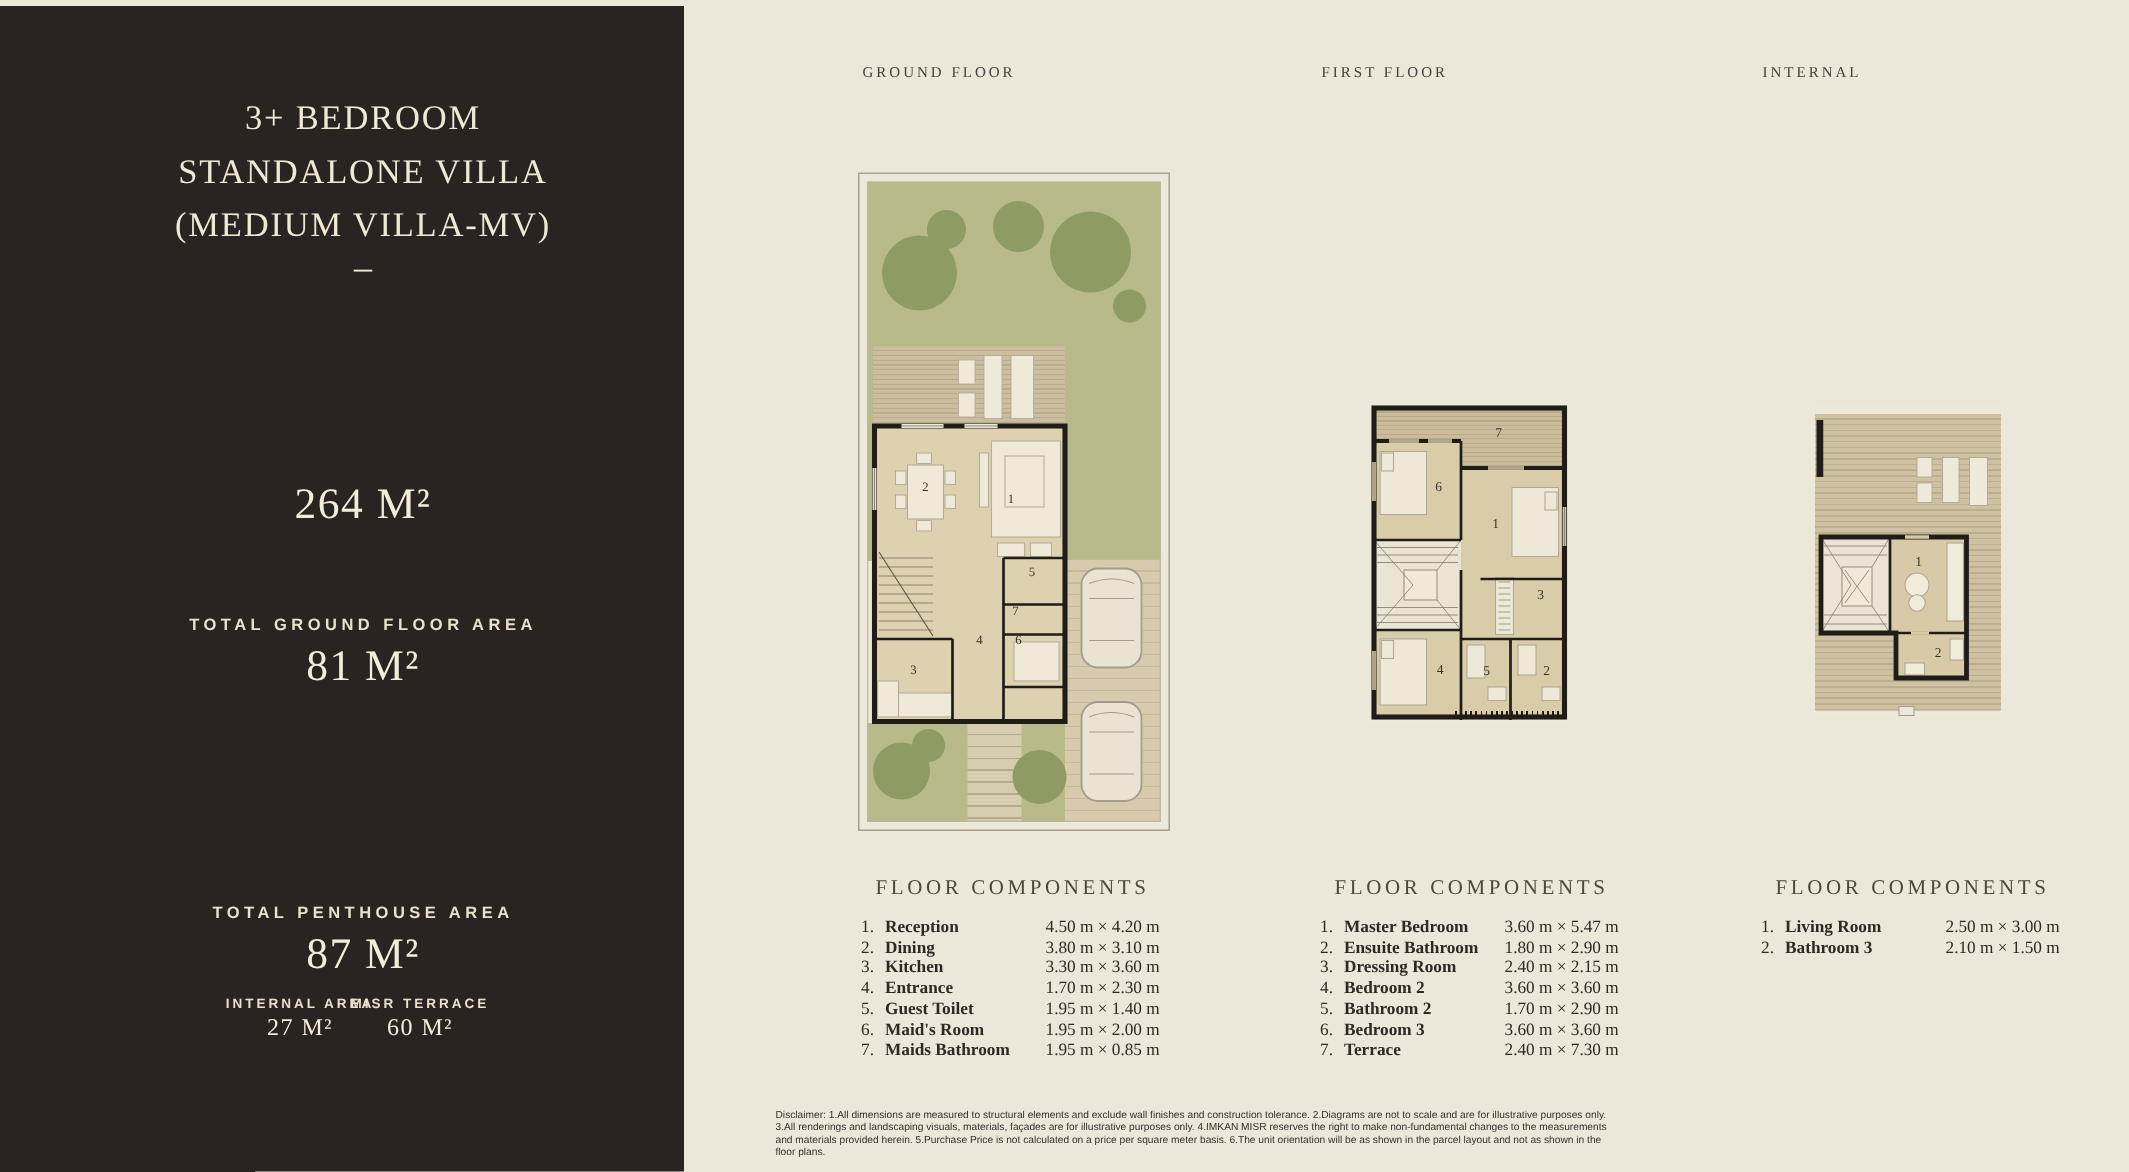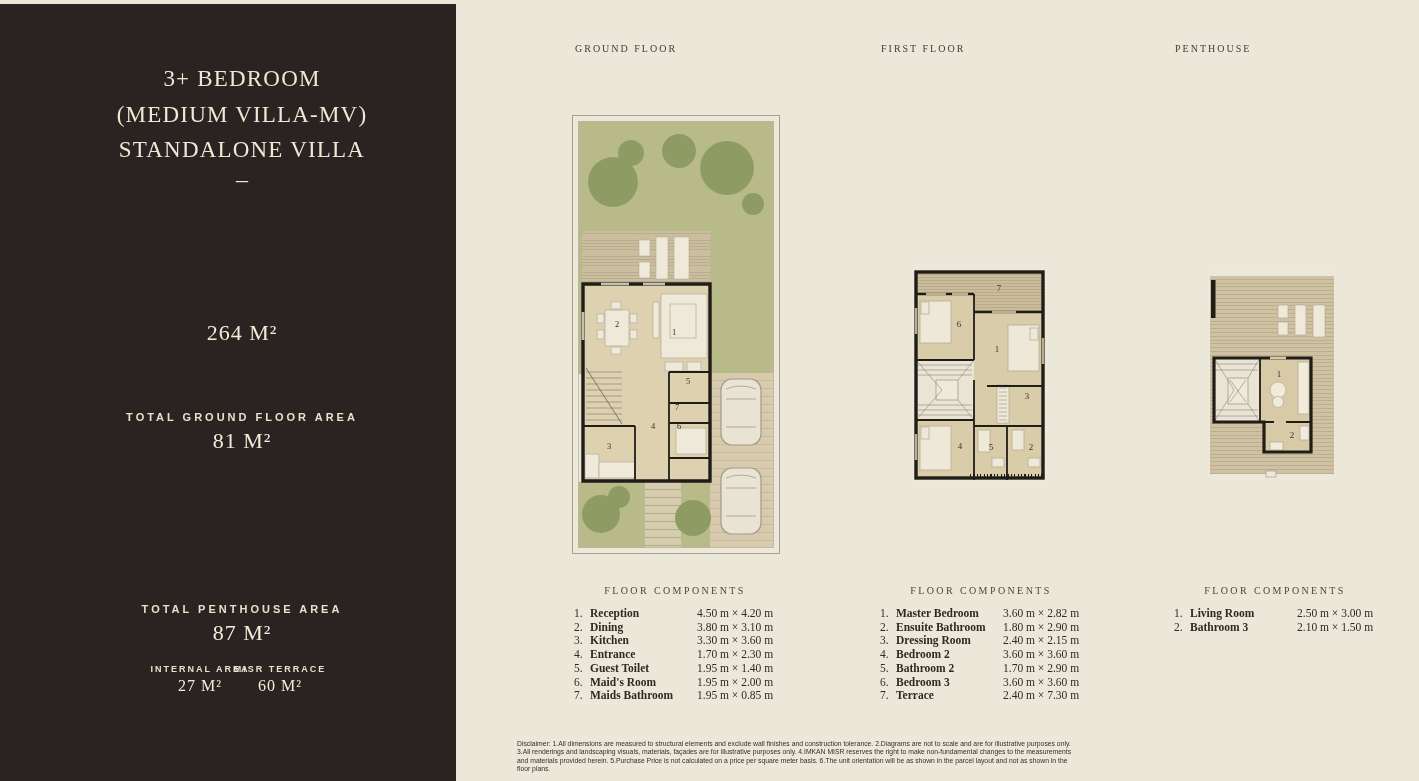--- a/index.html
+++ b/index.html
@@ -19,21 +19,21 @@
   }
   .title-dash{
     position:absolute;top:162px;left:0;width:484px;text-align:center;
     font-size:24px;color:#efe8d3;
   }
   .stat{position:absolute;left:0;width:484px;text-align:center;}
   .stat-label{
     font-family:"Liberation Sans","DejaVu Sans",sans-serif;
     font-size:11px;font-weight:bold;letter-spacing:3px;color:#e9e1cb;
   }
-  .stat-value{font-size:22px;letter-spacing:1px;margin-top:5px;color:#f3ecd8;}
+  .stat-value{font-size:29px;letter-spacing:1px;margin-top:5px;color:#f3ecd8;}
   .stat1{top:311px}.stat2{top:407px}.stat3{top:503px}.stat4{top:599px}
   .substat{position:absolute;width:130px;text-align:center;top:660px;}
   .substat .stat-label{font-size:9px;letter-spacing:2px;}
   .substat .stat-value{font-size:16px;margin-top:3px;}
   .substat-a{left:135px}.substat-b{left:215px}
 
   
   .floor-head{
     position:absolute;top:43px;width:200px;text-align:left;
     font-size:10px;letter-spacing:2px;color:#45403a;
@@ -64,21 +64,21 @@
   .f-scale{left:58px;top:206px;width:73px;height:5px;
     background:repeating-linear-gradient(90deg,#201d19 0 1.2px,#d9cca9 1.2px 3.4px);}
   .p-deck{left:2px;top:6px;width:124px;height:198px;
     background:repeating-linear-gradient(180deg,#cfc2a2 0 2.8px,#bcae8e 2.8px 3.8px);}
   .plan svg{position:absolute;left:0;top:0;}
 
   
   .components{position:absolute;top:585px;width:206px;color:#2e2a23;}
   .comp-ground{left:572px}.comp-first{left:878px}.comp-pent{left:1172px}
   .comp-title{
-    text-align:center;font-size:10px;letter-spacing:2.4px;color:#4e483c;
+    text-align:center;font-size:14px;letter-spacing:2.4px;color:#4e483c;
     margin-bottom:11px;
   }
   .comp-row{display:flex;font-size:11.5px;line-height:13.7px;}
   .comp-num{width:16px;padding-left:2px;}
   .comp-name{flex:1;font-weight:bold;}
   .comp-dims{width:81px;}
 
   
   .disclaimer{
     position:absolute;left:517px;top:740px;width:558px;
@@ -86,22 +86,22 @@
     font-size:6.8px;line-height:8.4px;color:#33302a;
   }
   text{font-family:"Liberation Serif","DejaVu Serif",serif;}
 </style>
 </head>
 <body>
 
 <div class="sidebar">
   <div class="villa-title">
     <div>3+ BEDROOM</div>
+    <div>STANDALONE VILLA</div>
     <div>(MEDIUM VILLA-MV)</div>
-    <div>STANDALONE VILLA</div>
   </div>
   <div class="title-dash">–</div>
 
   <div class="stat stat1">
     <div class="stat-value">264 M²</div>
   </div>
   <div class="stat stat2">
     <div class="stat-label">TOTAL GROUND FLOOR AREA</div>
     <div class="stat-value">81 M²</div>
   </div>
@@ -114,21 +114,21 @@
     <div class="stat-value">27 M²</div>
   </div>
   <div class="substat substat-b">
     <div class="stat-label">MISR TERRACE</div>
     <div class="stat-value">60 M²</div>
   </div>
 </div>
 
 <div class="floor-head fh-ground">GROUND FLOOR</div>
 <div class="floor-head fh-first">FIRST FLOOR</div>
-<div class="floor-head fh-pent">PENTHOUSE</div>
+<div class="floor-head fh-pent">INTERNAL</div>
 
 <div class="plan plan-ground">
   <div class="layer g-garden"></div>
   <div class="layer g-deck"></div>
   <div class="layer g-house"></div>
   <div class="layer g-drive"></div>
   <div class="layer g-bottom"></div>
   <div class="layer g-steps"></div>
   <svg width="206" height="437" viewBox="0 0 206 437">
     <rect x="5.5" y="5.5" width="195" height="426" fill="none" stroke="#bdb5a3" stroke-width="0.8"></rect>
@@ -349,21 +349,21 @@
       <span class="comp-name">Maids Bathroom</span>
       <span class="comp-dims">1.95 m × 0.85 m</span>
     </div>
 </div>
 
 <div class="components comp-first">
   <div class="comp-title">FLOOR COMPONENTS</div>
   <div class="comp-row">
       <span class="comp-num">1.</span>
       <span class="comp-name">Master Bedroom</span>
-      <span class="comp-dims">3.60 m × 2.82 m</span>
+      <span class="comp-dims">3.60 m × 5.47 m</span>
     </div>
   <div class="comp-row">
       <span class="comp-num">2.</span>
       <span class="comp-name">Ensuite Bathroom</span>
       <span class="comp-dims">1.80 m × 2.90 m</span>
     </div>
   <div class="comp-row">
       <span class="comp-num">3.</span>
       <span class="comp-name">Dressing Room</span>
       <span class="comp-dims">2.40 m × 2.15 m</span>

